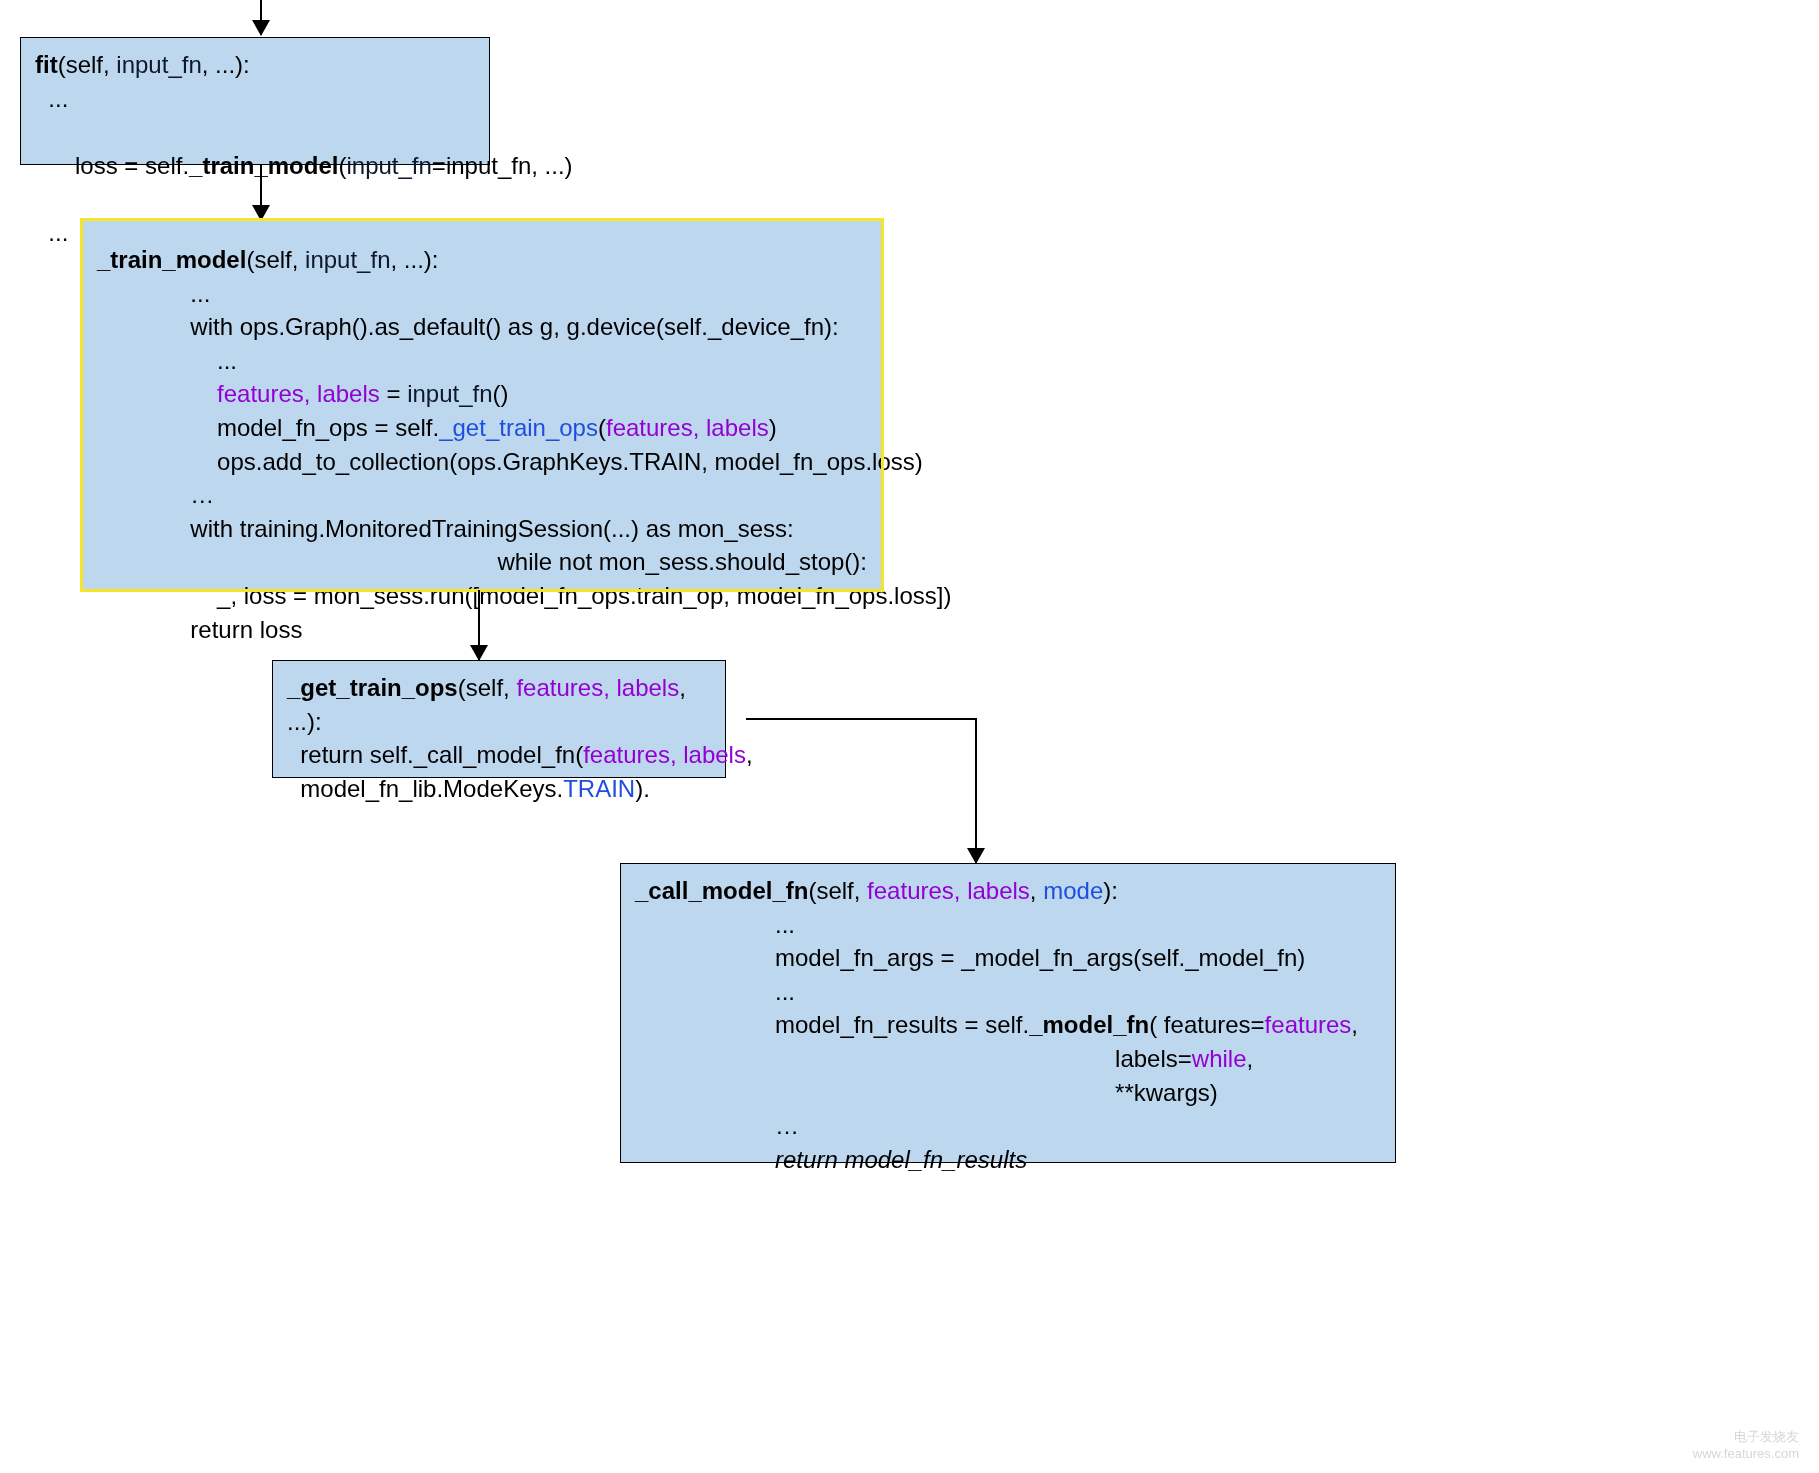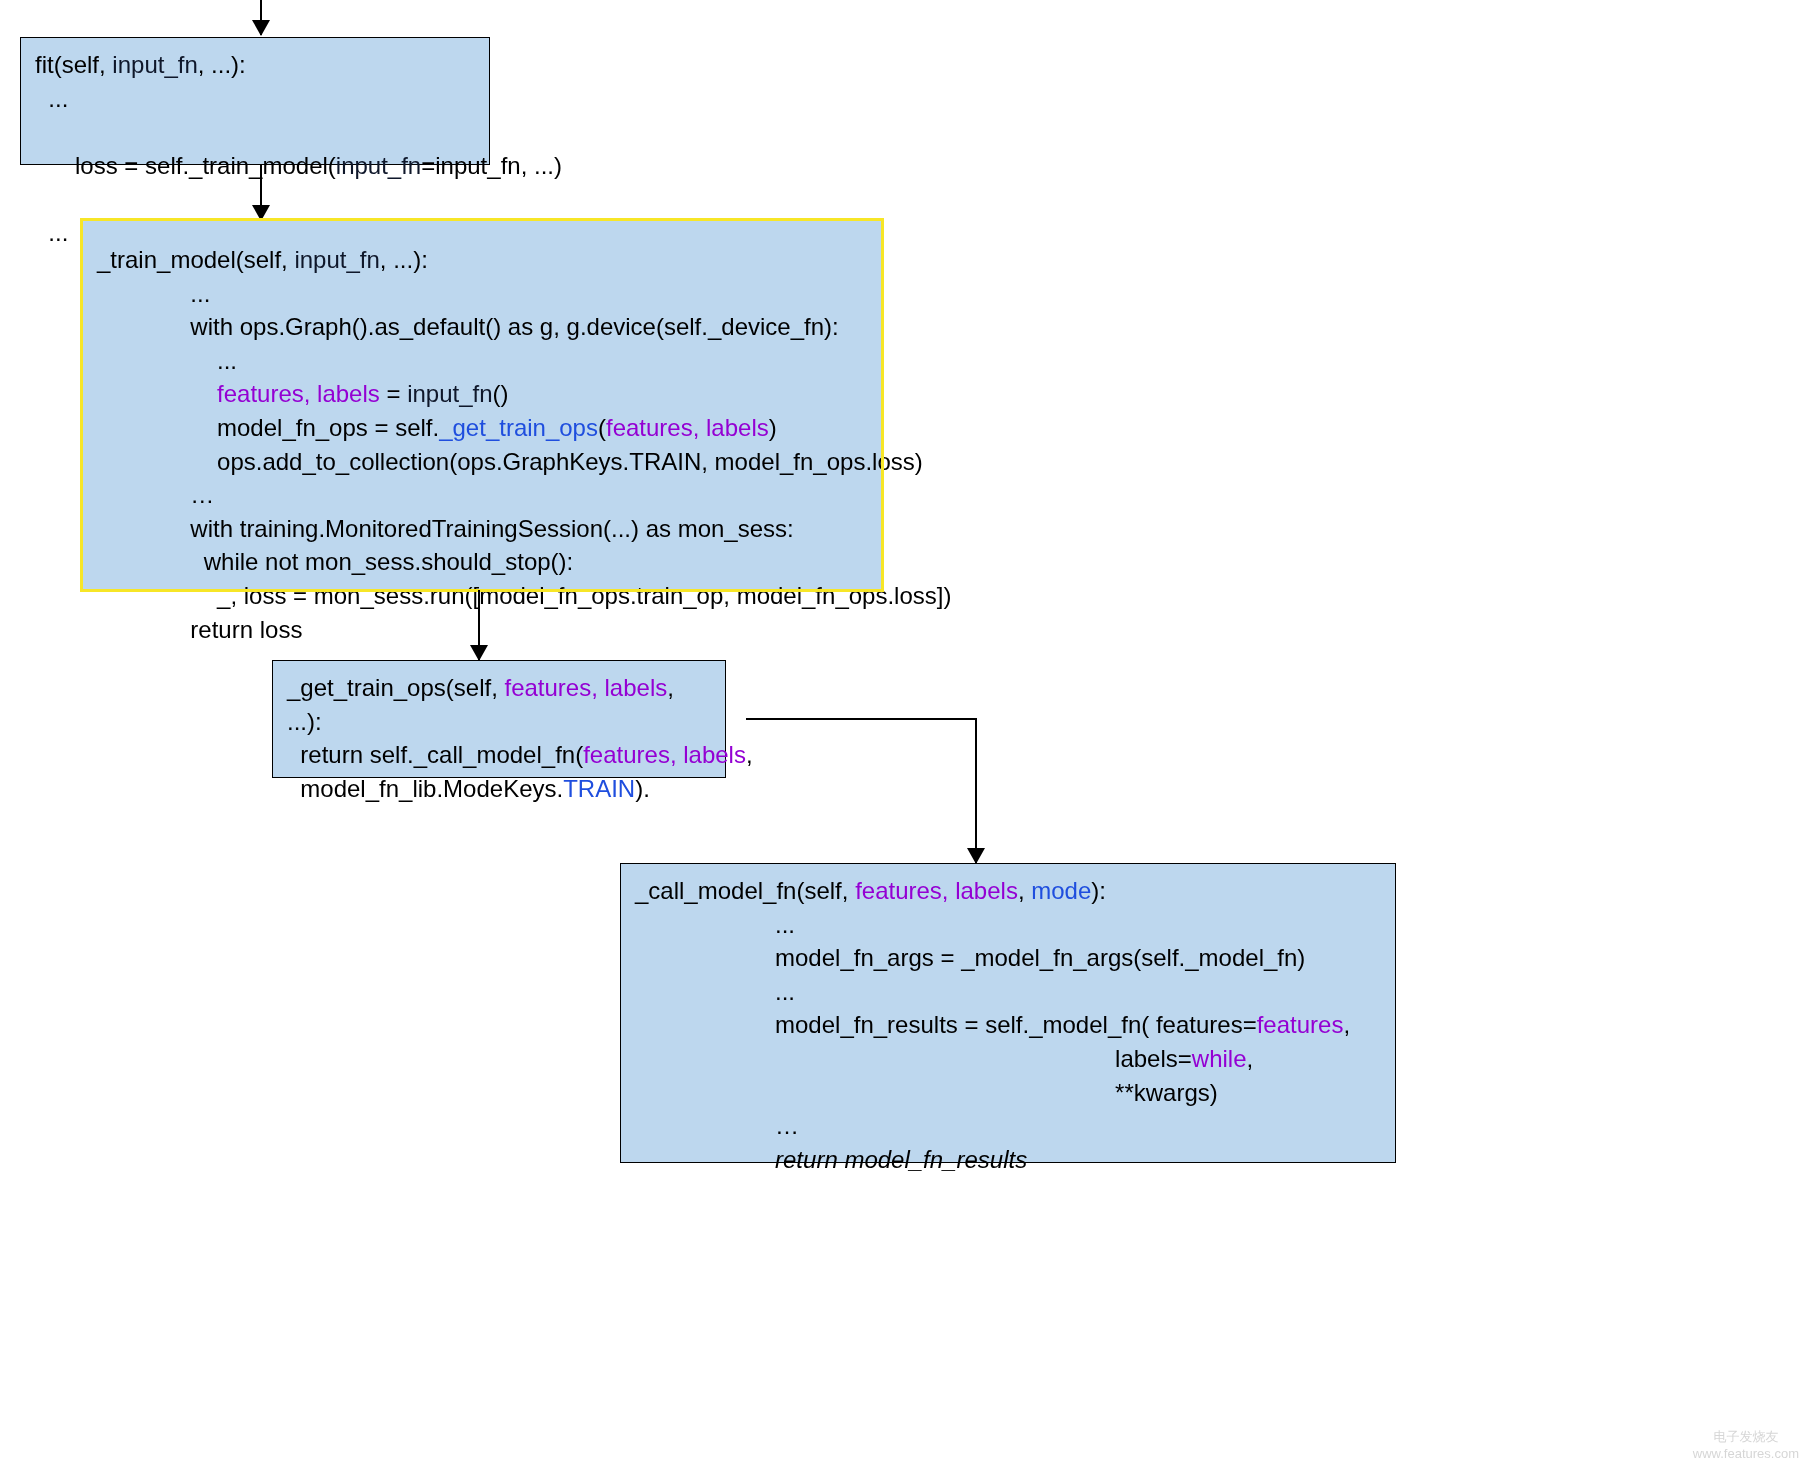--- a/index.html
+++ b/index.html
@@ -49,25 +49,25 @@
     position: absolute;
     height: 2px;
     background: #000;
   }
   .watermark {
     position: absolute;
     right: 20px;
     bottom: 12px;
     font-size: 13px;
     color: #bbb;
-    text-align: center;
+    text-align: right;
     opacity: 0.6;
     font-family: Arial, sans-serif;
   }
-  b { font-weight: normal; }
+  b { font-weight: bold; }
 </style>
 </head>
 <body>
 
 <div class="arrow" style="left:260px; top:0px; height:35px;"></div>
 
 <div class="box" style="left:20px; top:37px; width:470px; height:128px;">
   <div>
     <b>fit</b><span>(self, </span><span class="txt-red">input_fn</span><span>, ...):</span>
   </div>
@@ -86,21 +86,21 @@
     <b>_train_model</b><span>(self, </span><span class="txt-red">input_fn</span><span>, ...):</span>
   </div>
   <div style="white-space:pre;"><span>              </span><span>...</span></div>
   <div style="white-space:pre;"><span>              </span><span>with ops.Graph().as_default() as g, g.device(self._device_fn):</span></div>
   <div style="white-space:pre;"><span>                  </span><span>...</span></div>
   <div style="white-space:pre;"><span>                  </span><span class="txt-purple">features, labels</span><span> = </span><span class="txt-red">input_fn</span><span>()</span></div>
   <div style="white-space:pre;"><span>                  </span><span>model_fn_ops = self.</span><span class="txt-blue">_get_train_ops</span><span>(</span><span class="txt-purple">features, labels</span><span>)</span></div>
   <div style="white-space:pre;"><span>                  </span><span>ops.add_to_collection(ops.GraphKeys.TRAIN, model_fn_ops.loss)</span></div>
   <div style="white-space:pre;"><span>              </span><span>…</span></div>
   <div style="white-space:pre;"><span>              </span><span>with training.MonitoredTrainingSession(...) as mon_sess:</span></div>
-  <div style="white-space:pre;"><span>              </span><span>  while not mon_sess.should_stop():</span></div>
+  <div style="white-space:pre;text-align:right;"><span>              </span><span>  while not mon_sess.should_stop():</span></div>
   <div style="white-space:pre;"><span>              </span><span>    _, loss = mon_sess.run([model_fn_ops.train_op, model_fn_ops.loss])</span></div>
   <div style="white-space:pre;"><span>              </span><span>return loss</span></div>
 </div>
 
 <div class="arrow" style="left:478px; top:590px; height:70px;"></div>
 
 <div class="box" style="left:272px; top:660px; width:454px; height:118px;">
   <div>
     <b>_get_train_ops</b><span>(self, </span><span class="txt-purple">features, labels</span><span>, ...):</span>
   </div>

